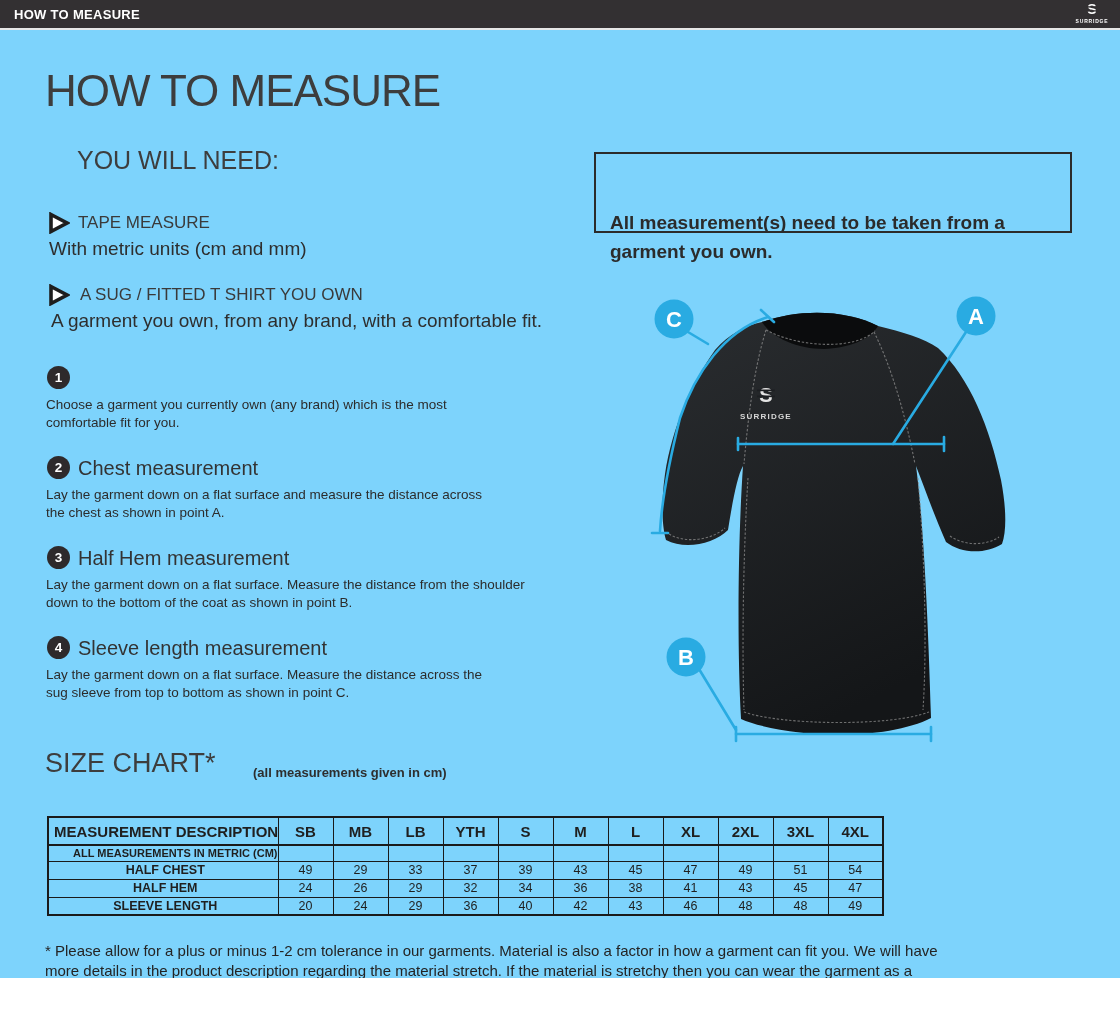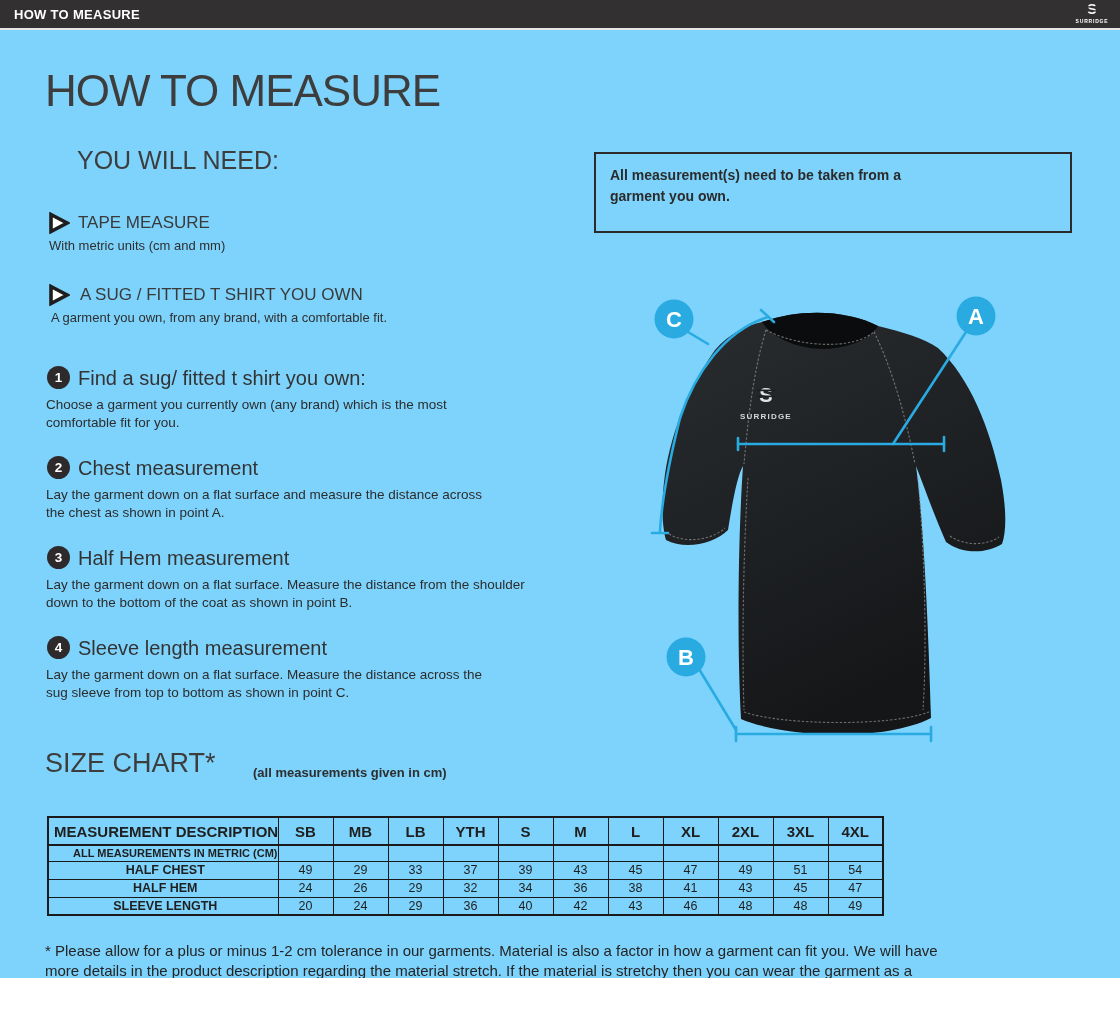--- a/index.html
+++ b/index.html
@@ -14,35 +14,35 @@
   .topbar-title { color:#ffffff; font-size:13px; font-weight:700; letter-spacing:.3px; margin-left:14px; }
   .topbar-brand { position:absolute; right:8px; top:1px; }
 
   
   .h1 { position:absolute; left:45px; top:66px; font-size:44px; letter-spacing:-1px;
         color:#3d3d3d; font-weight:400; }
   .h2 { position:absolute; left:45px; top:146px; font-size:25px; color:#3d3d3d; font-weight:400;margin-left:32px; }
 
   
   .need-item-title { position:absolute; font-size:17px; color:#3a3a3a; }
-  .need-item-sub   { position:absolute; font-size:13px; color:#2e2e2e; }
+  .need-item-sub   { position:absolute; font-size:19px; color:#2e2e2e; }
   .tri { position:absolute; width:22px; height:22px; }
 
   
   .step-badge { position:absolute; left:47px; width:23px; height:23px; border-radius:50%;
                 background:#2e2a2b; color:#fff; font-size:13.5px; font-weight:700;
                 display:flex; align-items:center; justify-content:center; }
   .step-title { position:absolute; left:78px; font-size:20px; color:#333; }
   .step-body  { position:absolute; left:46px; width:560px; font-size:13.5px; line-height:1.32;
                 color:#2c2c2c; white-space:pre-line; }
 
   
   .notice { position:absolute; left:594px; top:152px; width:478px; height:81px;
             border:2.5px solid #2b2b2b; padding:11px 14px; }
-  .notice-text { font-size:14px; font-weight:700; line-height:1.5; color:#2b2b2b; white-space:pre-line; }
+  .notice-text { font-size:19px; font-weight:700; line-height:1.5; color:#2b2b2b; white-space:pre-line;margin-top:44px; }
 
   
   .illustration { position:absolute; left:620px; top:278px; width:420px; height:512px; }
 
   
   .h3 { position:absolute; left:45px; top:748px; font-size:27px; color:#3d3d3d; font-weight:400; }
   .h3-sub { position:absolute; left:253px; top:765px; font-size:13px; font-weight:600; color:#2e2e2e; }
 
   table.size { position:absolute; left:47px; top:816px; border-collapse:collapse; table-layout:fixed;
                width:836px; border:2px solid #1a1a1a; }
@@ -82,21 +82,20 @@
   <span class="need-item-title" style="left:78px; top:213px;">TAPE MEASURE</span>
   <span class="need-item-sub" style="left:49px; top:238px;">With metric units (cm and mm)</span>
 
   <svg class="tri" style="left:48px; top:284px;" viewBox="0 0 22 22">
     <polygon points="3,2.5 19,11 3,19.5" fill="#ffffff" stroke="#1e1e1e" stroke-width="3.6" stroke-linejoin="miter"></polygon>
   </svg>
   <span class="need-item-title" style="left:80px; top:285px;">A SUG / FITTED T SHIRT YOU OWN</span>
   <span class="need-item-sub" style="left:51px; top:310px;">A garment you own, from any brand, with a comfortable fit.</span>
 
   <div class="step-badge" style="top:366px;">1</div>
-  <div class="step-title" style="top:367px;">Find a sug/ fitted t shirt you own:</div>
   <div class="step-body" style="top:396px;">Choose a garment you currently own (any brand) which is the most
 comfortable fit for you.</div>
 
   <div class="step-badge" style="top:456px;">2</div>
   <div class="step-title" style="top:457px;text-align:center;">Chest measurement</div>
   <div class="step-body" style="top:486px;">Lay the garment down on a flat surface and measure the distance across
 the chest as shown in point A.</div>
 
   <div class="step-badge" style="top:546px;">3</div>
   <div class="step-title" style="top:547px;">Half Hem measurement</div>

